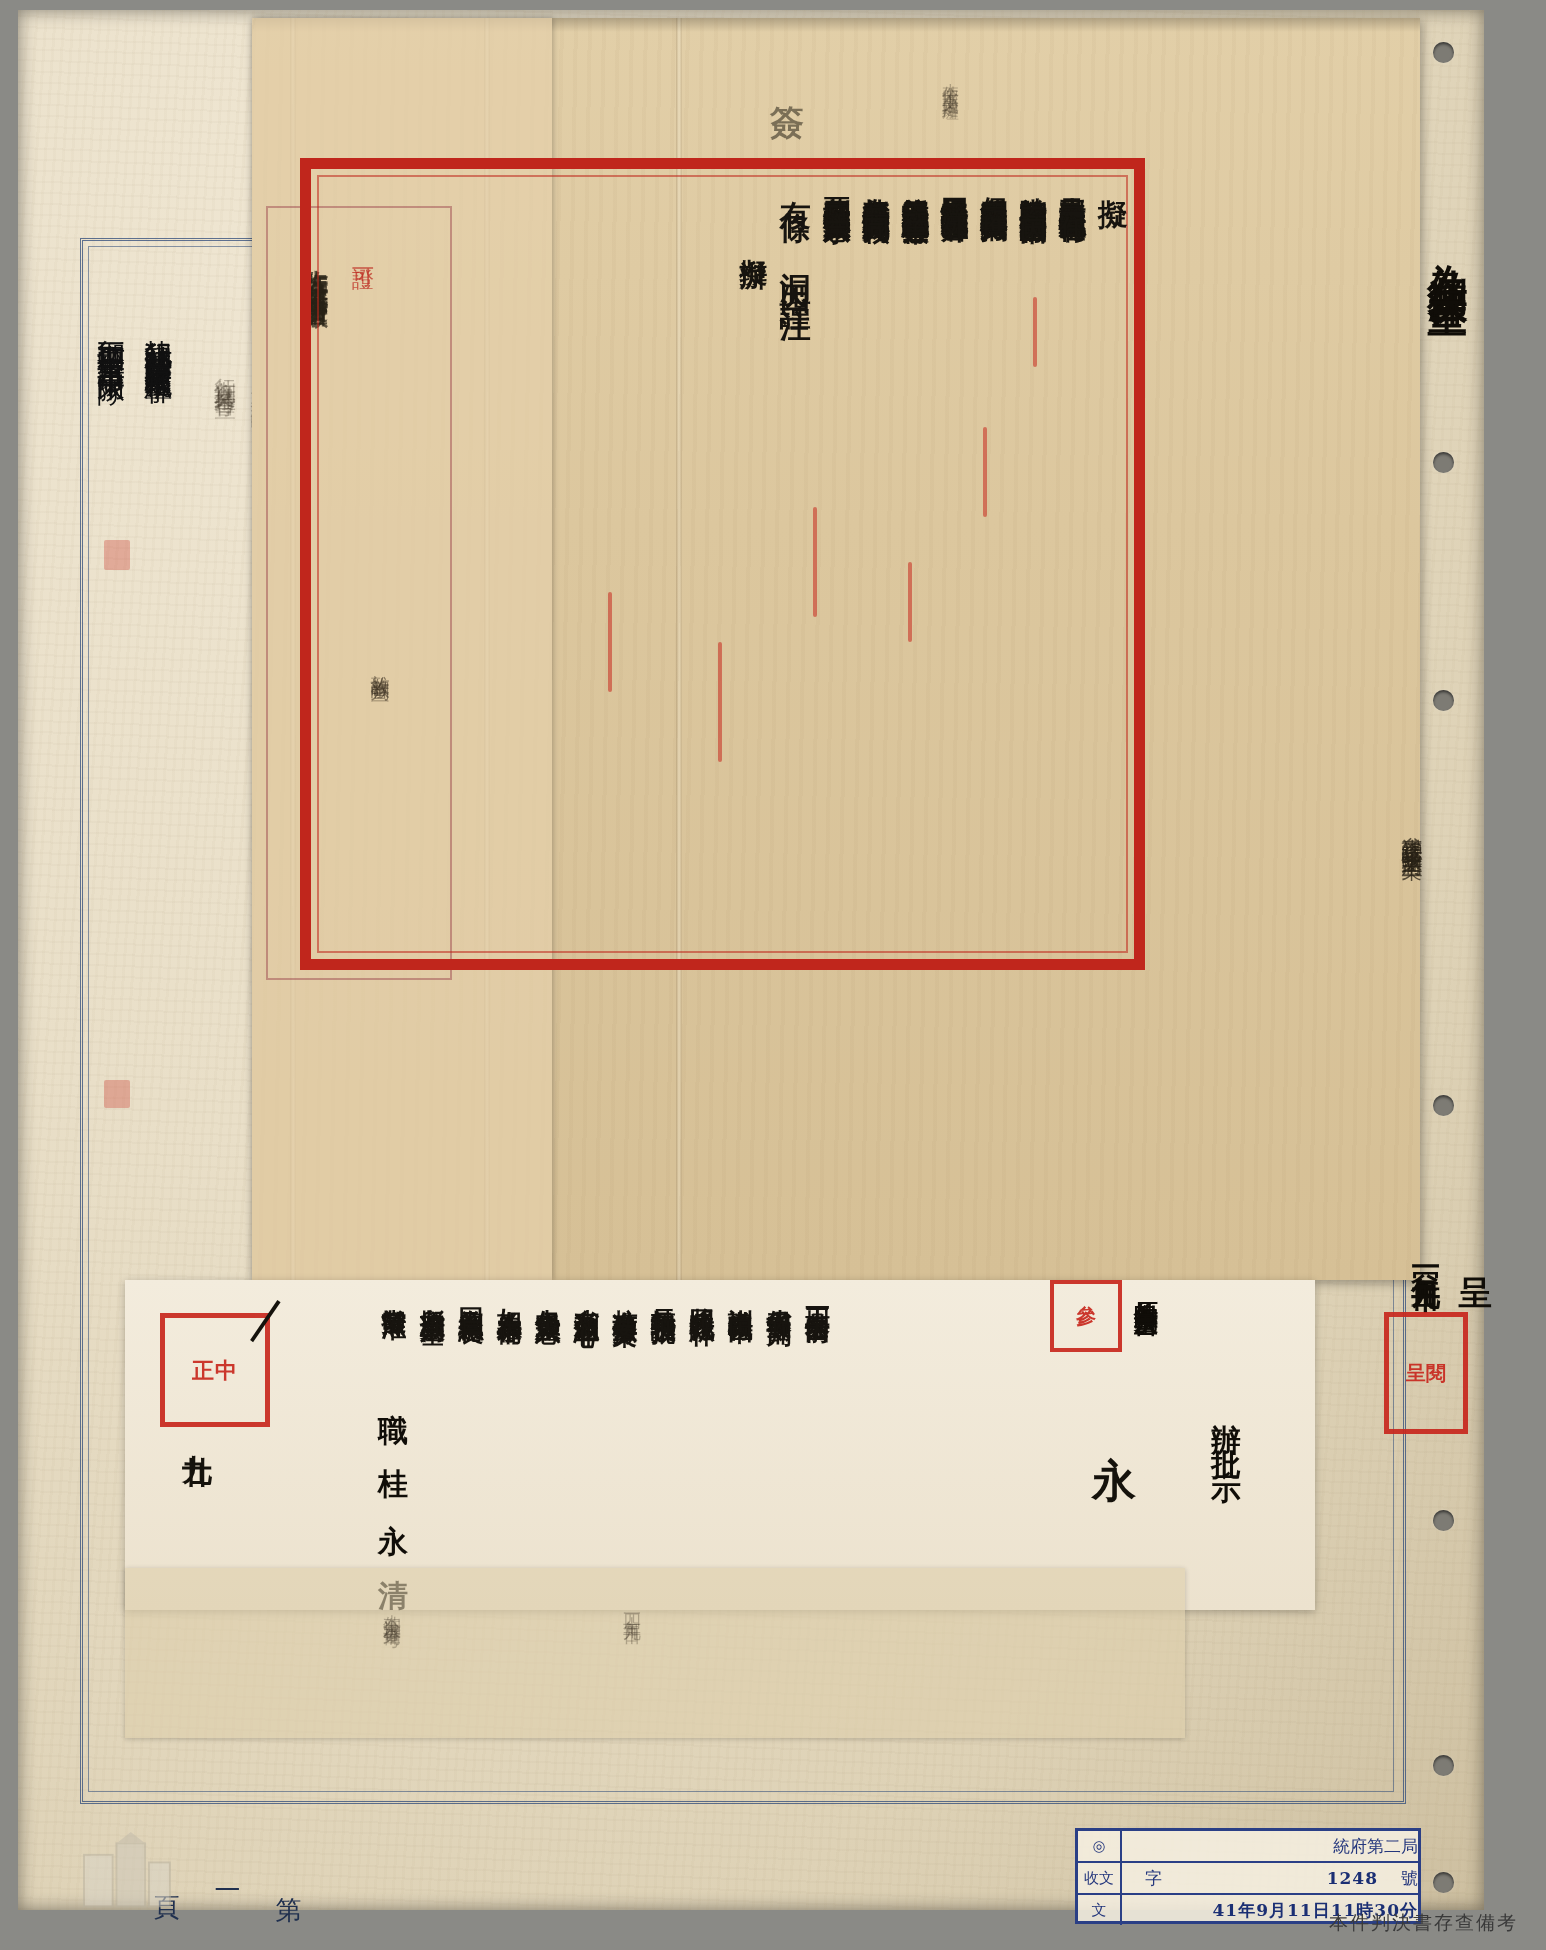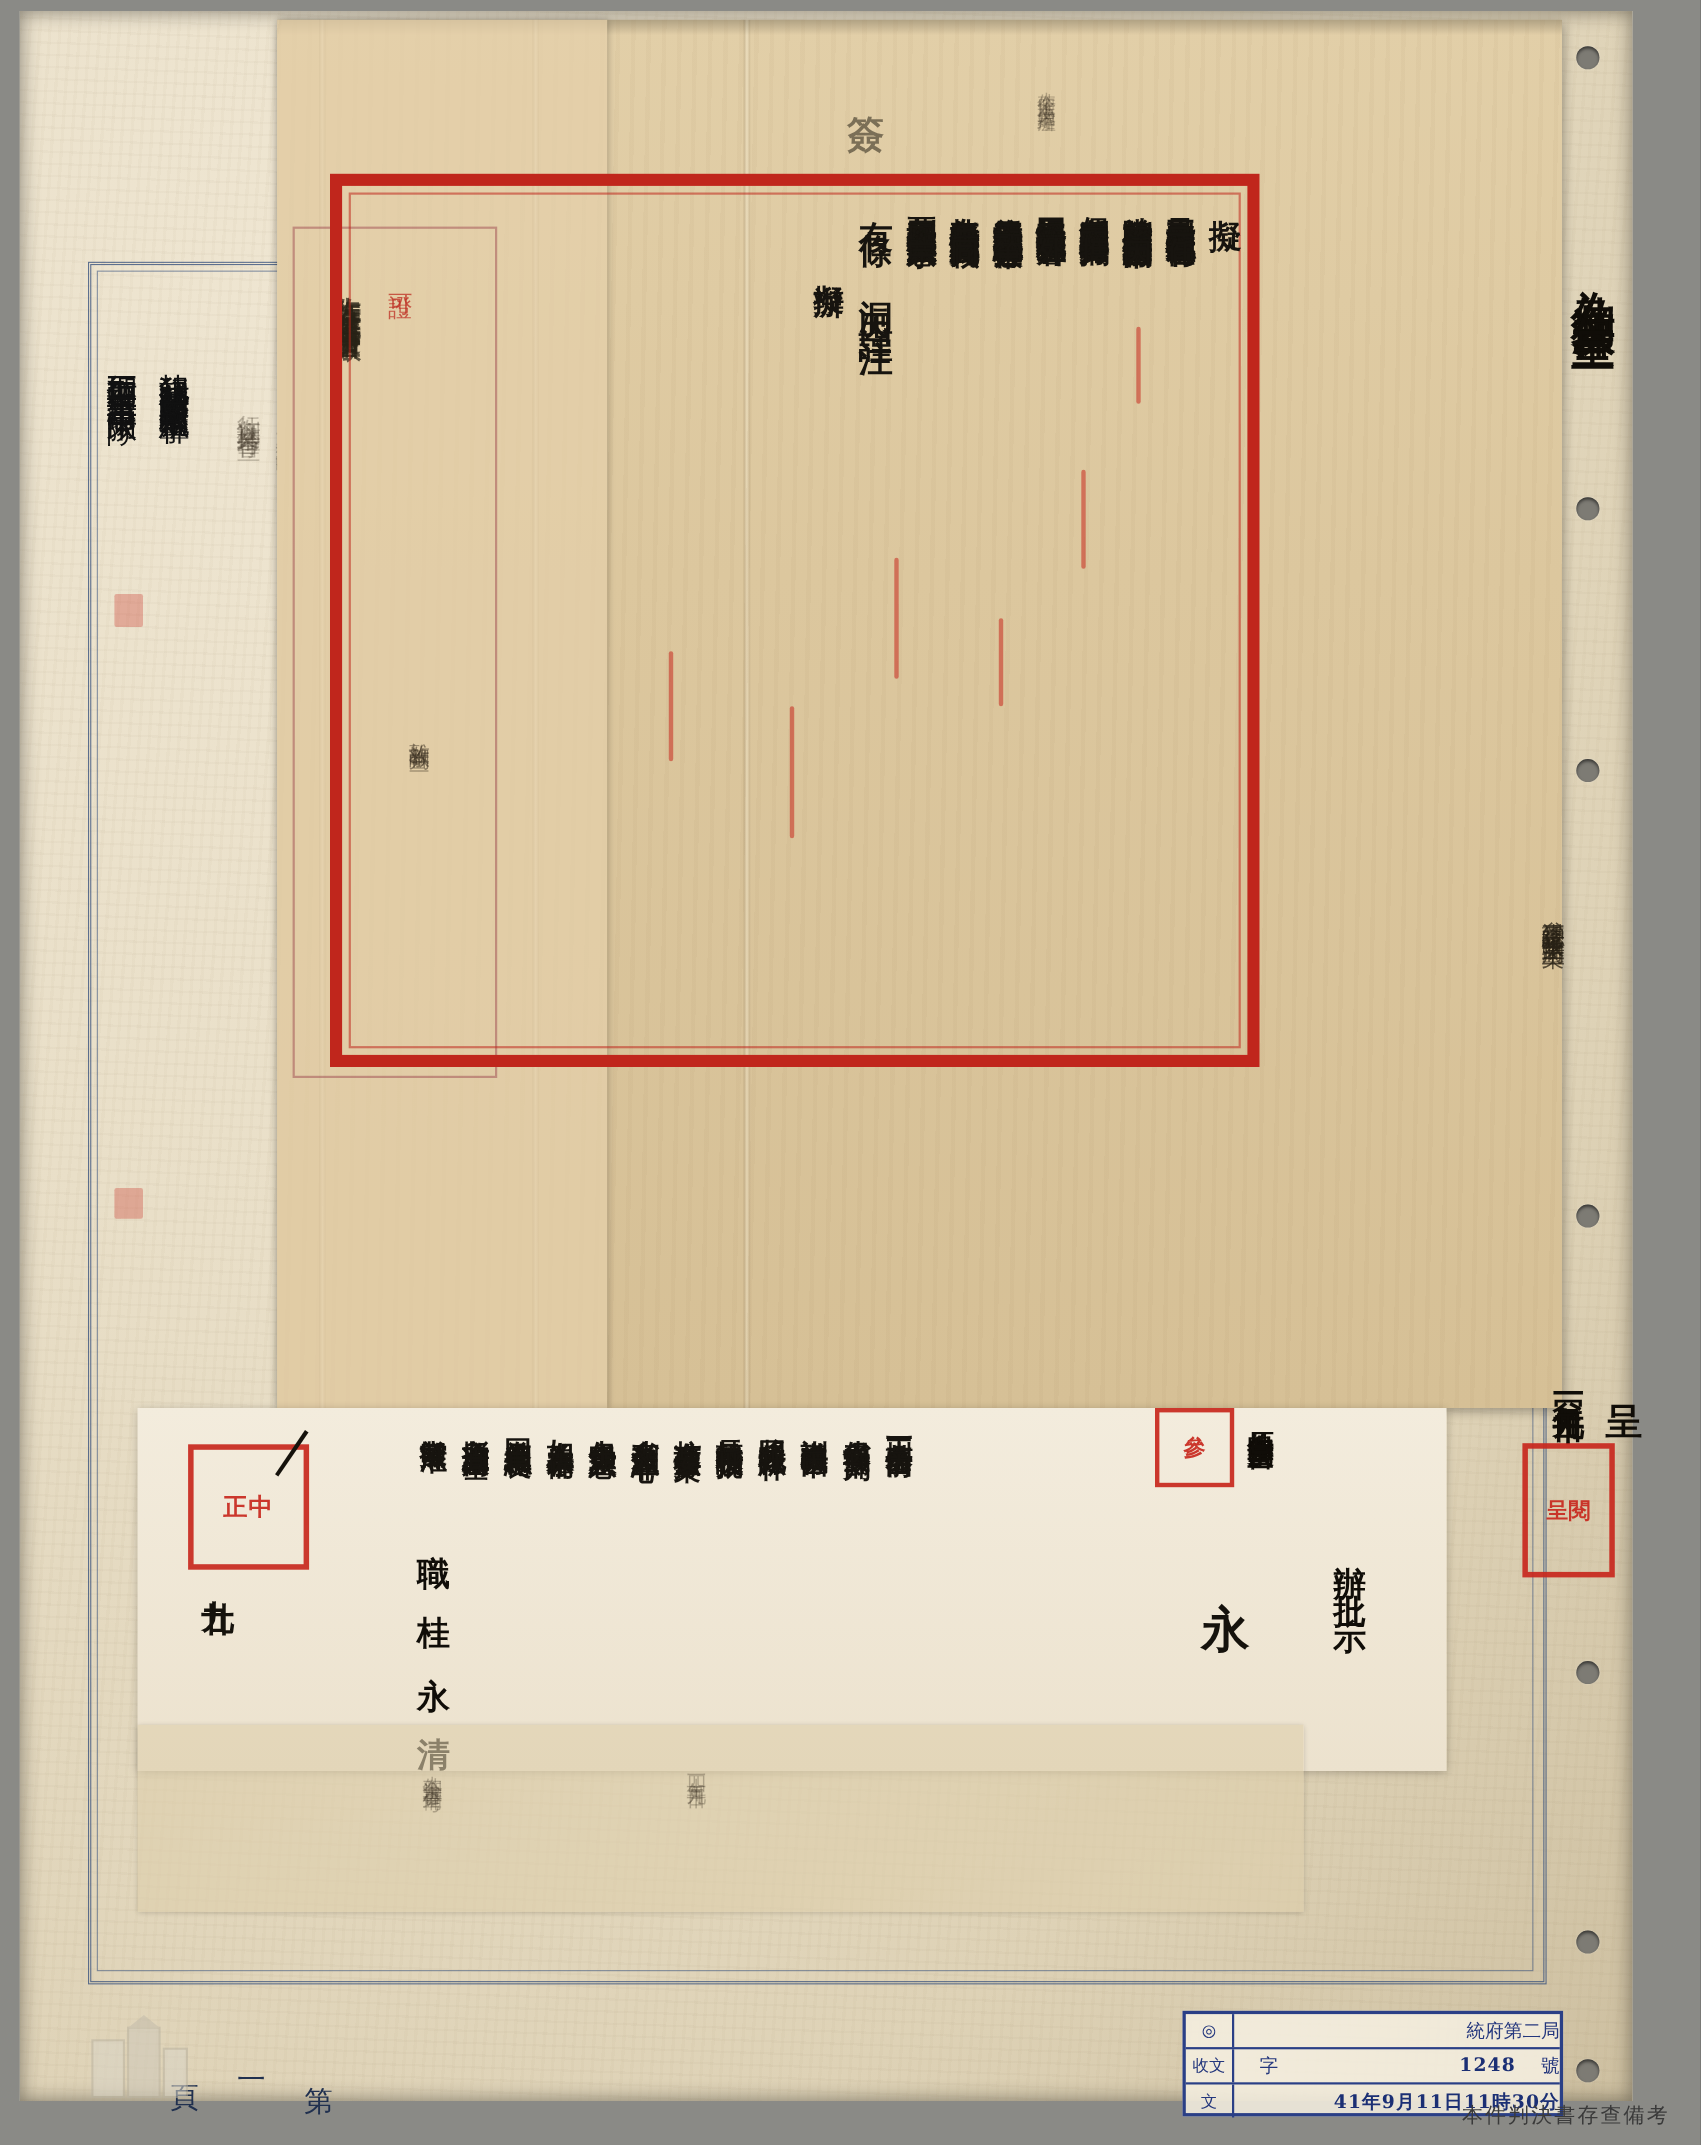--- a/index.html
+++ b/index.html
@@ -244,21 +244,20 @@
     align-items: center;
     justify-content: center;
     text-align: center;
     opacity: .92;
   }
   .seal-left {
     left: 160px; top: 1313px;
     width: 100px; height: 104px;
     font-size: 22px; line-height: 1.0;
     letter-spacing: 1px;
-    margin-left: 11px;
   }
   .seal-right {
     right: 78px; top: 1312px;
     width: 74px; height: 112px;
     font-size: 20px;
     line-height: 1.05;
   }
   .seal-small {
     left: 1050px; top: 1280px;
     width: 64px; height: 64px;

